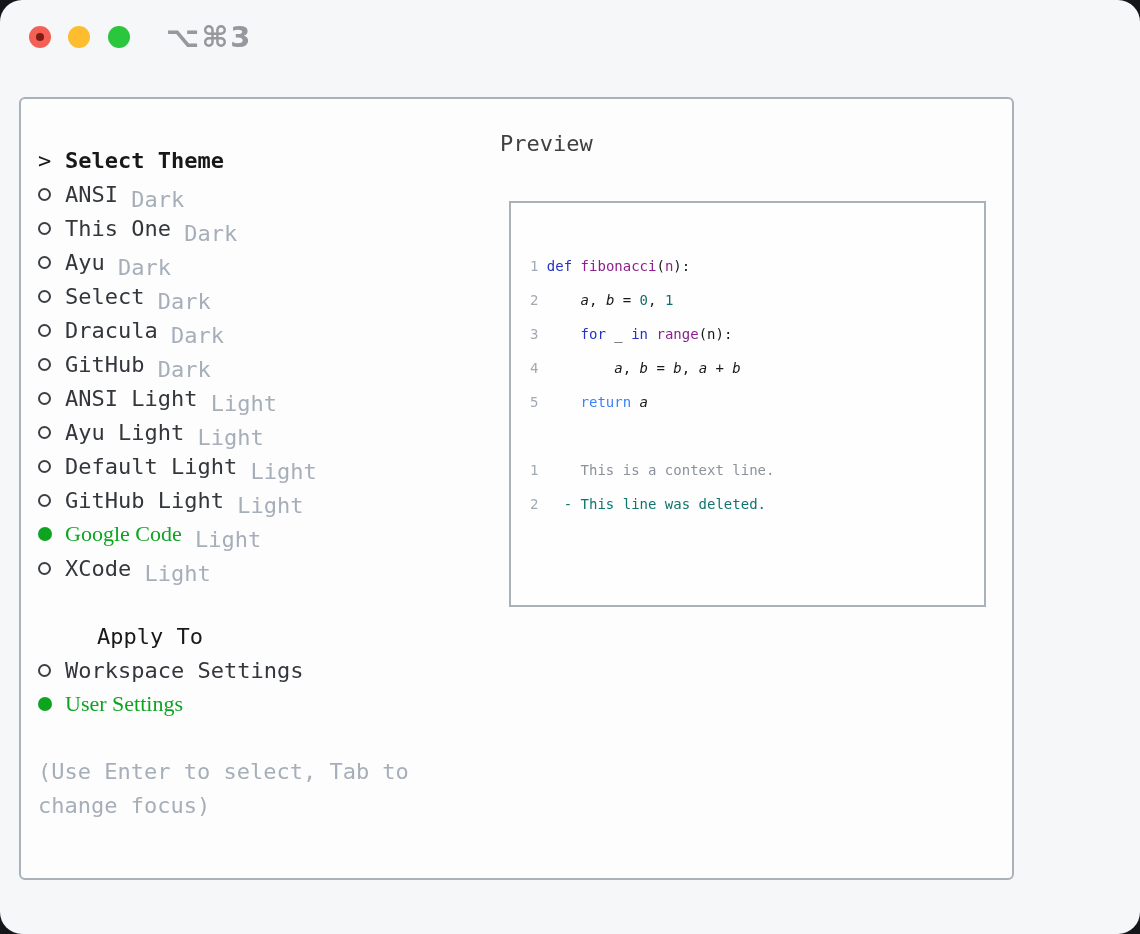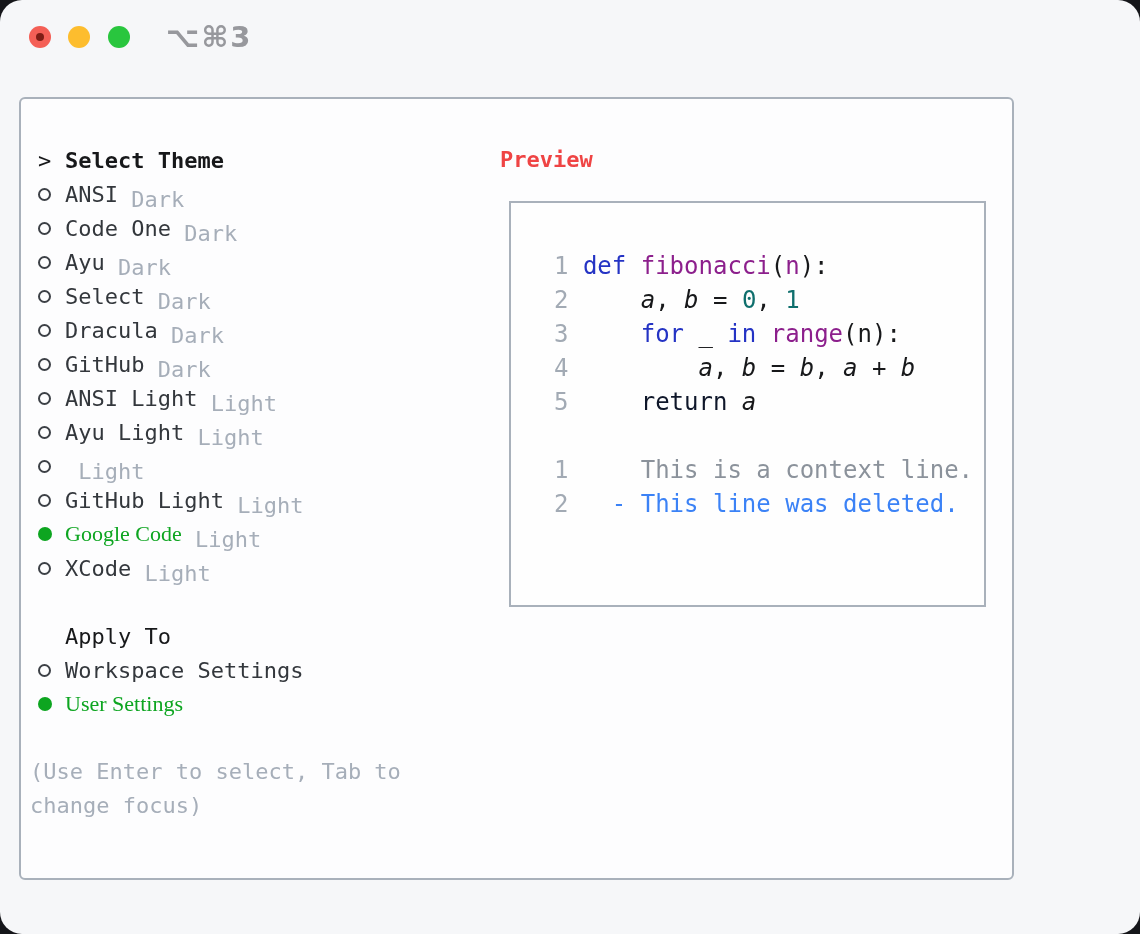--- a/index.html
+++ b/index.html
@@ -36,31 +36,31 @@
   .circle{
     width:13px;height:13px;border-radius:50%;
     border:2px solid #3c4046;box-sizing:border-box;background:transparent;
   }
   .circle.filled{border:none;background:#0da520;width:14px;height:14px;}
   .header-label{font-weight:bold;color:#17181a;}
   .item-name{color:#33373c;}
   .item-variant{color:#a6aeb9;margin-top:10px;}
   .row.selected .item-name,.row.selected .item-label{color:#0da520;font-family:Liberation Serif, serif;}
   .spacer{height:34px;}
-  .hint{color:#a6aeb9;padding-left:9px;}
+  .hint{color:#a6aeb9;padding-left:17px;}
   
   .preview-title{
-    position:absolute;left:479px;top:44px;font-weight:bold;color:#ef4444;
+    position:absolute;left:479px;top:28px;font-weight:normal;color:#404040;
   }
   .preview-box{
     position:absolute;left:488px;top:102px;width:477px;height:406px;
     border:2px solid #a9b1bb;background:#fefefe;box-sizing:border-box;
     padding:46px 0 0 19px;overflow:hidden;
   }
-  .code-line{height:34px;line-height:34px;font-size:24px;white-space:pre;margin-left:24px;}
+  .code-line{height:34px;line-height:34px;font-size:14px;white-space:pre;}
   .ln{color:#a2aab4;}
   .tok-italic{font-style:italic;}
 </style>
 </head>
 <body>
 
 <div class="window">
 
   <div class="titlebar">
     <div class="traffic close"></div>
@@ -84,21 +84,21 @@
             <span class="bullet-col">
               <span class="circle"></span>
             </span>
             <span class="item-name">ANSI</span>
             <span class="item-variant">&nbsp;Dark</span>
           </div>
           <div class="row">
             <span class="bullet-col">
               <span class="circle"></span>
             </span>
-            <span class="item-name">Code One</span>
+            <span class="item-name">This One</span>
             <span class="item-variant">&nbsp;Dark</span>
           </div>
           <div class="row">
             <span class="bullet-col">
               <span class="circle"></span>
             </span>
             <span class="item-name">Ayu</span>
             <span class="item-variant">&nbsp;Dark</span>
           </div>
           <div class="row">
@@ -133,20 +133,21 @@
             <span class="bullet-col">
               <span class="circle"></span>
             </span>
             <span class="item-name">Ayu Light</span>
             <span class="item-variant">&nbsp;Light</span>
           </div>
           <div class="row">
             <span class="bullet-col">
               <span class="circle"></span>
             </span>
+            <span class="item-name">Default Light</span>
             <span class="item-variant">&nbsp;Light</span>
           </div>
           <div class="row">
             <span class="bullet-col">
               <span class="circle"></span>
             </span>
             <span class="item-name">GitHub Light</span>
             <span class="item-variant">&nbsp;Light</span>
           </div>
           <div class="row selected">
@@ -160,21 +161,21 @@
             <span class="bullet-col">
               <span class="circle"></span>
             </span>
             <span class="item-name">XCode</span>
             <span class="item-variant">&nbsp;Light</span>
           </div>
         </div>
 
       <div class="spacer"></div>
 
-      <div class="row" style="padding-left:44px;">
+      <div class="row" style="padding-left:44px;margin-left:32px;">
         <span class="header-label" style="font-weight:normal;">Apply To</span>
       </div>
 
       <div id="apply-items">
           <div class="row">
             <span class="bullet-col">
               <span class="circle"></span>
             </span>
             <span class="item-name">Workspace Settings</span>
           </div>
@@ -193,23 +194,23 @@
     </div>
 
     <div class="preview-title line">Preview</div>
 
     <div class="preview-box">
       <div id="code-block">
           <div class="code-line"><span class="ln">1 </span><span style="color: rgb(36, 51, 196);">def</span><span style="color: rgb(23, 24, 26);"> </span><span style="color: rgb(140, 31, 140);">fibonacci</span><span style="color: rgb(23, 24, 26);">(</span><span style="color: rgb(140, 31, 140);">n</span><span style="color: rgb(23, 24, 26);">):</span></div>
           <div class="code-line"><span class="ln">2 </span><span style="color: rgb(23, 24, 26);">    </span><span class="tok-italic" style="color: rgb(23, 24, 26);">a</span><span style="color: rgb(23, 24, 26);">, </span><span class="tok-italic" style="color: rgb(23, 24, 26);">b</span><span style="color: rgb(23, 24, 26);"> = </span><span style="color: rgb(15, 111, 109);">0</span><span style="color: rgb(23, 24, 26);">, </span><span style="color: rgb(15, 111, 109);">1</span></div>
           <div class="code-line"><span class="ln">3 </span><span style="color: rgb(23, 24, 26);">    </span><span style="color: rgb(36, 51, 196);">for</span><span style="color: rgb(23, 24, 26);"> _ </span><span style="color: rgb(36, 51, 196);">in</span><span style="color: rgb(23, 24, 26);"> </span><span style="color: rgb(140, 31, 140);">range</span><span style="color: rgb(23, 24, 26);">(n):</span></div>
           <div class="code-line"><span class="ln">4 </span><span style="color: rgb(23, 24, 26);">        </span><span class="tok-italic" style="color: rgb(23, 24, 26);">a</span><span style="color: rgb(23, 24, 26);">, </span><span class="tok-italic" style="color: rgb(23, 24, 26);">b</span><span style="color: rgb(23, 24, 26);"> = </span><span class="tok-italic" style="color: rgb(23, 24, 26);">b</span><span style="color: rgb(23, 24, 26);">, </span><span class="tok-italic" style="color: rgb(23, 24, 26);">a</span><span style="color: rgb(23, 24, 26);"> + </span><span class="tok-italic" style="color: rgb(23, 24, 26);">b</span></div>
-          <div class="code-line"><span class="ln">5 </span><span style="color: rgb(23, 24, 26);">    </span><span style="color: #0f172a;">return</span><span style="color: rgb(23, 24, 26);"> </span><span class="tok-italic" style="color: rgb(23, 24, 26);">a</span></div>
+          <div class="code-line"><span class="ln">5 </span><span style="color: rgb(23, 24, 26);">    </span><span style="color: #3b82f6;">return</span><span style="color: rgb(23, 24, 26);"> </span><span class="tok-italic" style="color: rgb(23, 24, 26);">a</span></div>
         </div>
       <div class="code-line"> </div>
       <div id="diff-block">
           <div class="code-line"><span class="ln">1</span><span style="color: rgb(139, 146, 155);">     This is a context line.</span></div>
-          <div class="code-line"><span class="ln">2</span><span style="color: #3b82f6;">   - This line was deleted.</span></div>
+          <div class="code-line"><span class="ln">2</span><span style="color: #0f766e;">   - This line was deleted.</span></div>
         </div>
     </div>
 
   </div>
 </div>
 
 </body></html>

